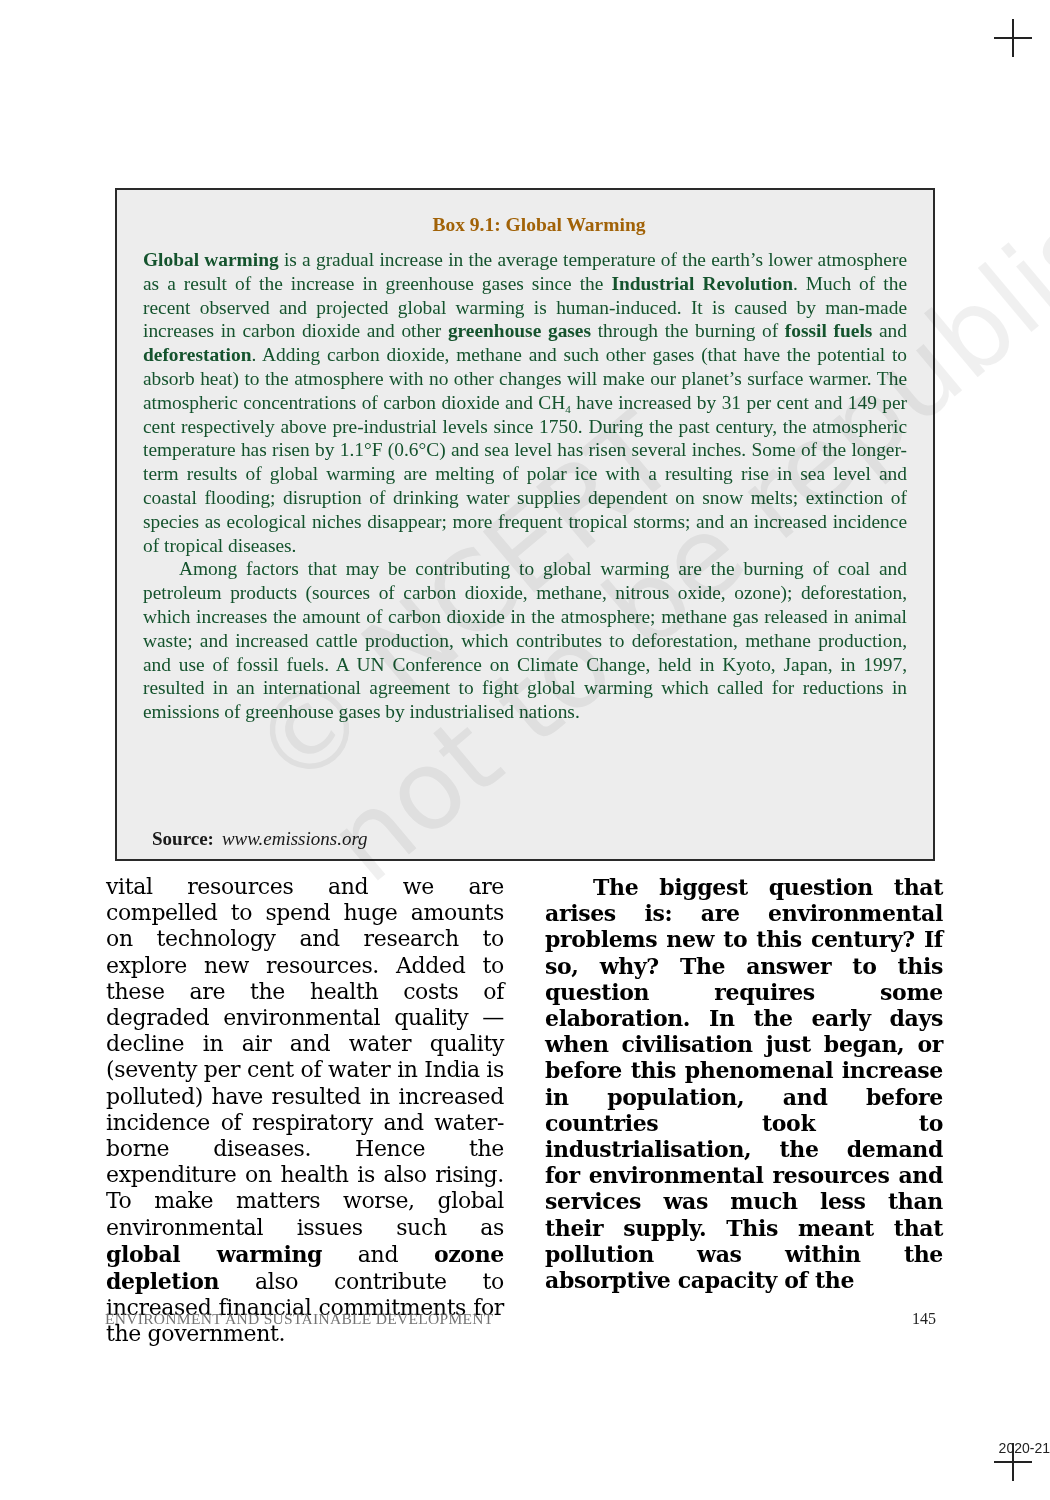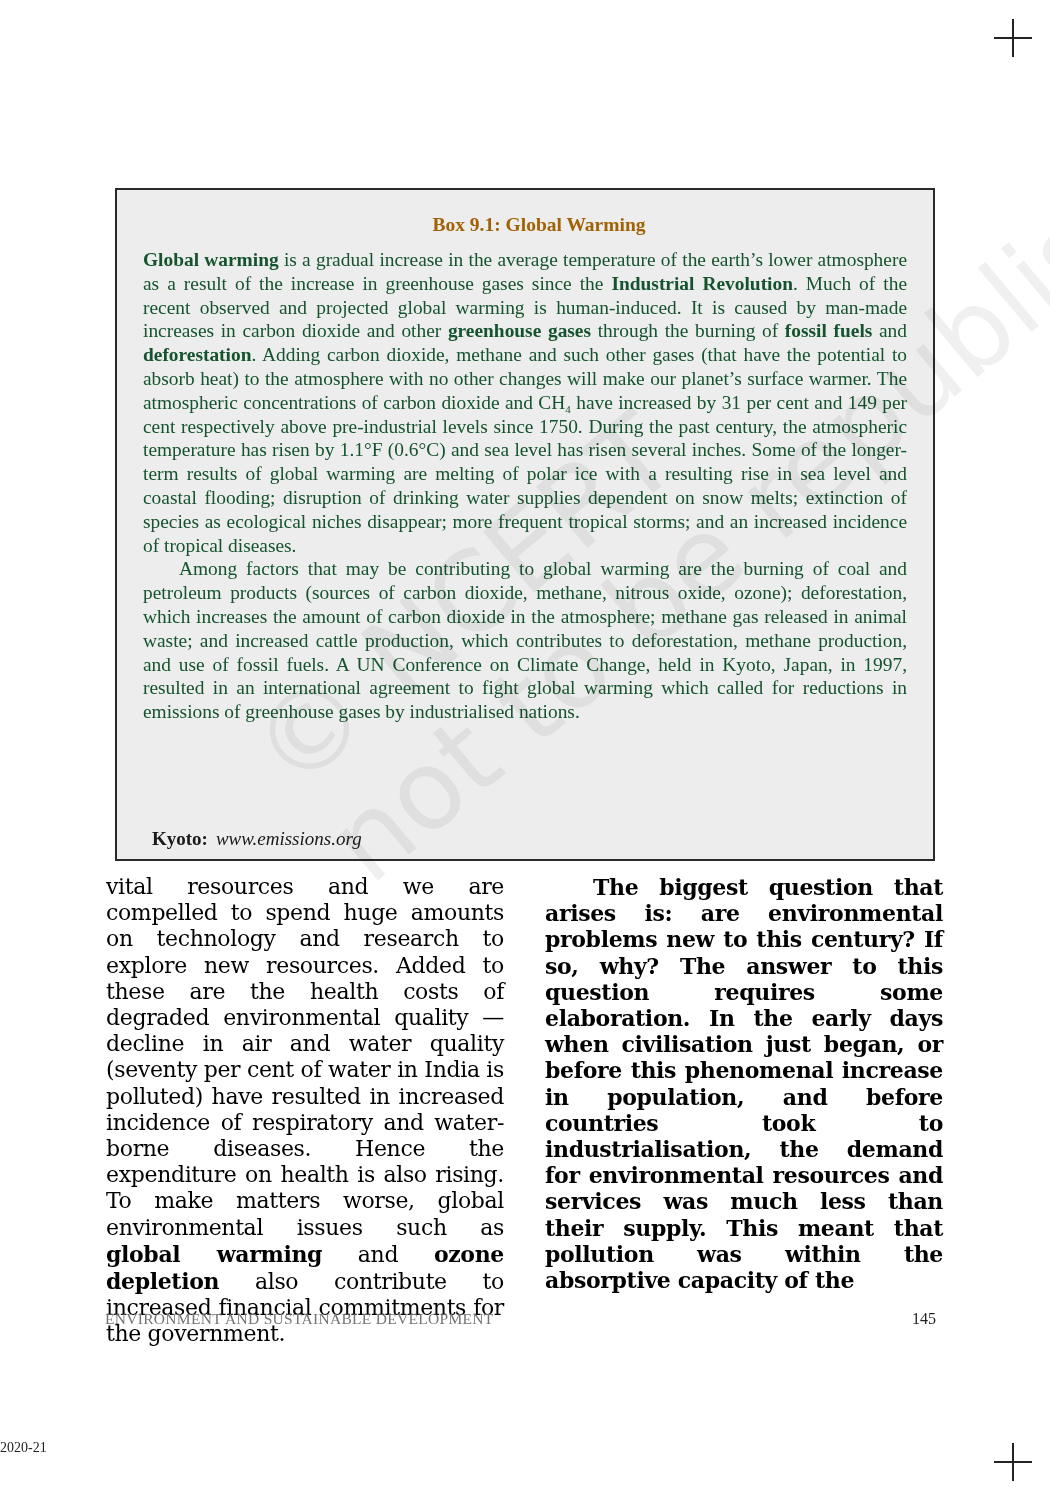--- a/index.html
+++ b/index.html
@@ -51,22 +51,22 @@
 
   .footer-title {
     position: absolute; left: 105px; top: 1310px;
     font-family: "Liberation Serif", serif; font-size: 15.5px; letter-spacing: 0.3px; color: #737373;
   }
   .page-num {
     position: absolute; left: 912px; top: 1310px;
     font-family: "Liberation Serif", serif; font-size: 16px; color: #222;
   }
   .year {
-    position: absolute; left: 0; right: 0; top: 1440px; text-align: left;
-    font-family: Liberation Serif, serif; font-size: 14px; color: #222;
+    position: absolute; left: 6px; right: 0; top: 1440px; text-align: right;
+    font-family: Liberation Sans, sans-serif; font-size: 14px; color: #222;
   }
   .watermark {
     position: absolute; left: 230px; top: 720px; width: 900px;
     transform: rotate(-40deg); transform-origin: 0 0;
     font-family: "DejaVu Sans", sans-serif; font-size: 110px; line-height: 120px;
     color: rgba(0,0,0,0.06); white-space: nowrap; pointer-events: none;
   }
 </style>
 </head>
 <body>
@@ -80,21 +80,21 @@
     <div class="v"></div>
   </div>
 
 <div class="box">
   <div class="box-title">Box 9.1: Global Warming</div>
   <div class="box-body">
     <p><b>Global warming</b> is a gradual increase in the average temperature of the earth’s lower atmosphere as a result of the increase in greenhouse gases since the <b>Industrial Revolution</b>. Much of the recent observed and projected global warming is human-induced. It is caused by man-made increases in carbon dioxide and other <b>greenhouse gases</b> through the burning of <b>fossil fuels</b> and <b>deforestation</b>. Adding carbon dioxide, methane and such other gases (that have the potential to absorb heat) to the atmosphere with no other changes will make our planet’s surface warmer. The atmospheric concentrations of carbon dioxide and CH<sub>4</sub> have increased by 31 per cent and 149 per cent respectively above pre-industrial levels since 1750. During the past century, the atmospheric temperature has risen by 1.1°F (0.6°C) and sea level has risen several inches. Some of the longer-term results of global warming are melting of polar ice with a resulting rise in sea level and coastal flooding; disruption of drinking water supplies dependent on snow melts; extinction of species as ecological niches disappear; more frequent tropical storms; and an increased incidence of tropical diseases.</p>
     <p class="indent">Among factors that may be contributing to global warming are the burning of coal and petroleum products (sources of carbon dioxide, methane, nitrous oxide, ozone); deforestation, which increases the amount of carbon dioxide in the atmosphere; methane gas released in animal waste; and increased cattle production, which contributes to deforestation, methane production, and use of fossil fuels. A UN Conference on Climate Change, held in Kyoto, Japan, in 1997, resulted in an international agreement to fight global warming which called for reductions in emissions of greenhouse gases by industrialised nations.</p>
   </div>
   <div class="source">
-    <span class="lbl">Kyoto:</span><span class="url">www.emissions.org</span>
+    <span class="lbl">Source:</span><span class="url">www.emissions.org</span>
   </div>
 </div>
 
 <div class="col" id="col-left">
   <p>vital resources and we are compelled to spend huge amounts on technology and research to explore new resources. Added to these are the health costs of degraded environmental quality — decline in air and water quality (seventy per cent of water in India is polluted) have resulted in increased incidence of respiratory and water-borne diseases. Hence the expenditure on health is also rising. To make matters worse, global environmental issues such as <b>global warming</b> and <b>ozone depletion</b> also contribute to increased financial commitments for the government.</p>
 </div>
 
 <div class="col" id="col-right">
   <p class="indent">The biggest question that arises is: are environmental problems new to this century? If so, why? The answer to this question requires some elaboration. In the early days when civilisation just began, or before this phenomenal increase in population, and before countries took to industrialisation, the demand for environmental resources and services was much less than their supply. This meant that pollution was within the absorptive capacity of the</p>
 </div>

